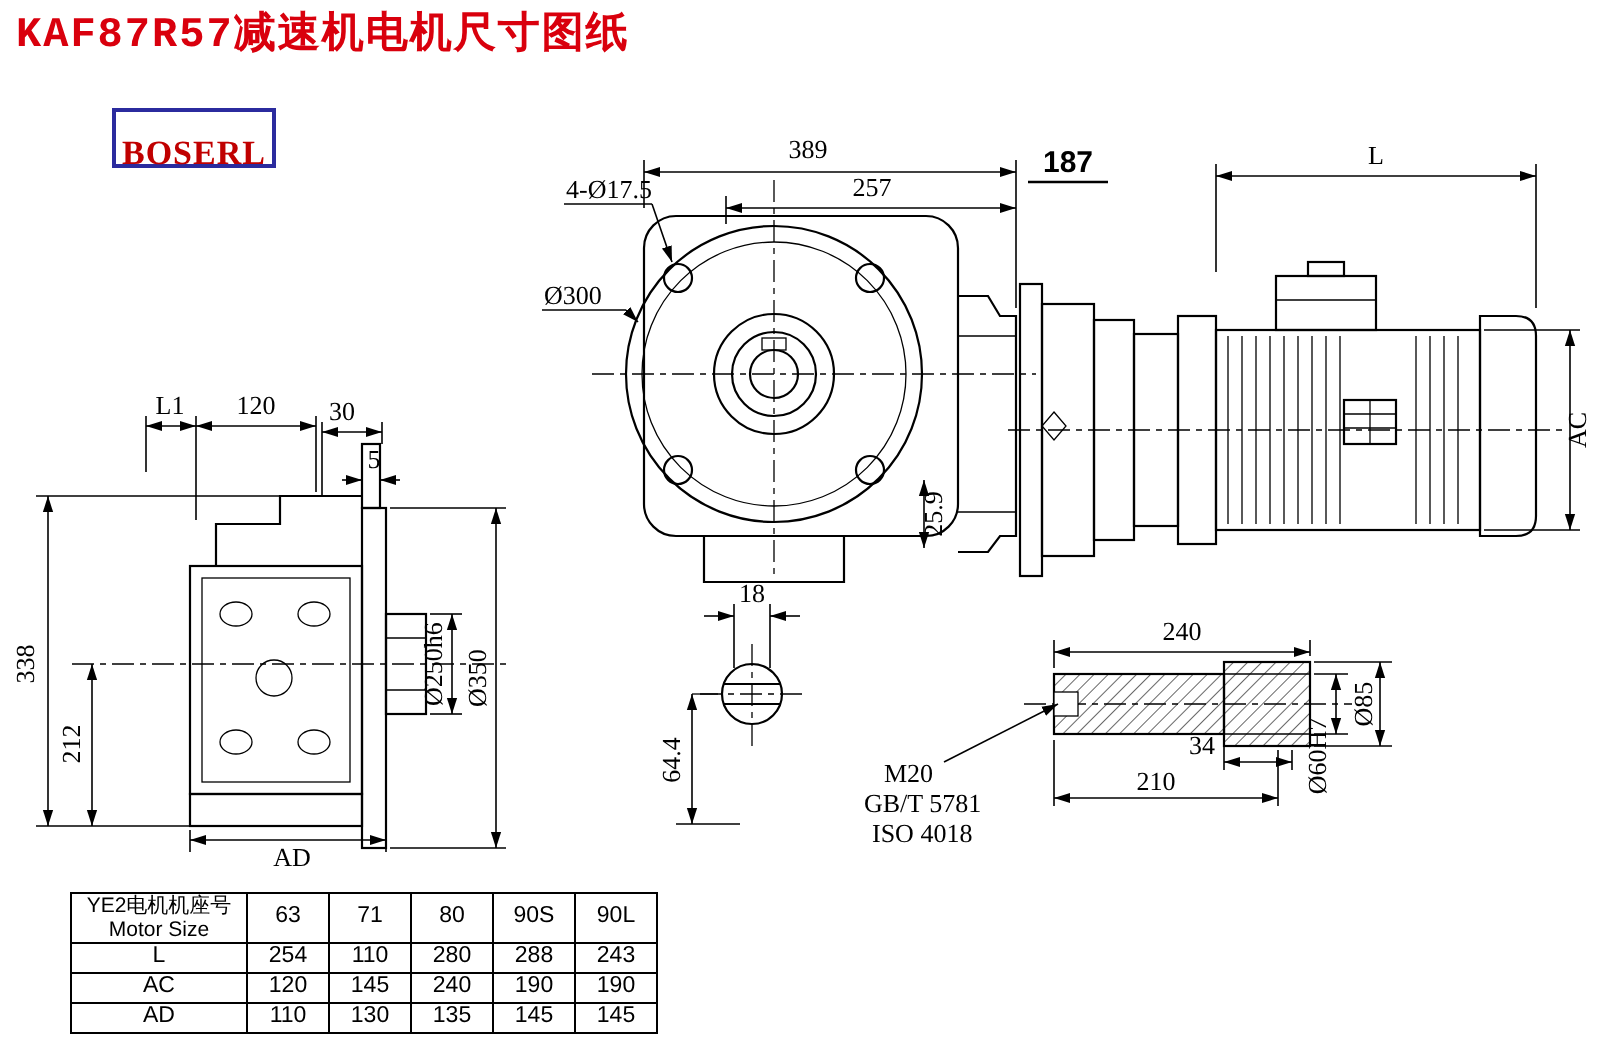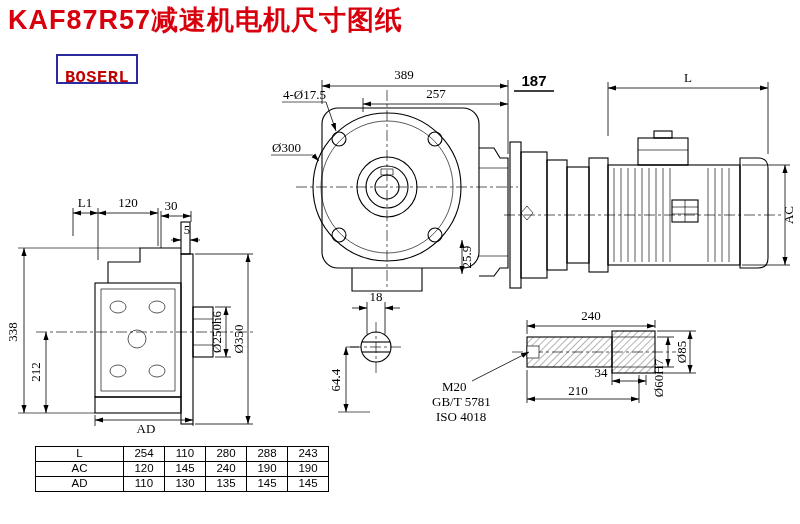--- a/index.html
+++ b/index.html
@@ -1,21 +1,21 @@
 <!DOCTYPE html>
 <html><head>
 <meta charset="utf-8">
 <style>
   html,body{margin:0;padding:0;}
   body{width:800px;height:524px;background:#ffffff;position:relative;overflow:hidden;
        font-family:"Liberation Sans","DejaVu Sans",sans-serif;color:#000;}
-  .page-title{position:absolute;left:8px;top:2px;font-size:27px;font-weight:bold;color:#d9000d;letter-spacing:1px;}
+  .page-title{position:absolute;left:8px;top:2px;font-size:21px;font-weight:bold;color:#d9000d;letter-spacing:1px;font-family:Liberation Mono, monospace;}
   .brand-logo{position:absolute;left:56px;top:54px;width:78px;height:26px;border:2px solid #2b2b9e;
       display:flex;align-items:center;justify-content:center;background:#fff;}
-  .brand-logo span{font-family:Liberation Mono, monospace;font-weight:bold;font-size:17px;color:#c00000;letter-spacing:.5px;margin-top:16px;}
+  .brand-logo span{font-family:Liberation Serif, serif;font-weight:bold;font-size:17px;color:#c00000;letter-spacing:.5px;margin-top:16px;}
   svg.drawing{position:absolute;left:0;top:0;}
   .outline{fill:none;stroke:#000;stroke-width:1.1;}
   .thin{fill:none;stroke:#000;stroke-width:0.65;}
   .dim{fill:none;stroke:#000;stroke-width:0.8;}
   .ul{fill:none;stroke:#000;stroke-width:1.3;}
   .cl{fill:none;stroke:#000;stroke-width:0.65;stroke-dasharray:11 3 3 3;}
   .hatched{fill:url(#hatch);stroke:#000;stroke-width:1.1;}
   .dimtext{font-family:"Liberation Serif","DejaVu Serif",serif;font-size:13px;fill:#000;text-anchor:middle;}
   .notetext{font-family:"Liberation Serif","DejaVu Serif",serif;font-size:13px;fill:#000;text-anchor:start;}
   .dimbold{font-family:"Liberation Sans",sans-serif;font-size:15px;font-weight:bold;fill:#000;text-anchor:middle;}
@@ -238,20 +238,31 @@
   <colgroup>
       <col class="c0">
       <col class="cn">
       <col class="cn">
       <col class="cn">
       <col class="cn">
       <col class="cn">
     </colgroup>
   <tbody>
     <tr>
+      <th>
+        <div>YE2电机机座号</div>
+        <div>Motor Size</div>
+      </th>
+      <th>63</th>
+      <th>71</th>
+      <th>80</th>
+      <th>90S</th>
+      <th>90L</th>
+    </tr>
+    <tr>
       <td>L</td>
       <td>254</td>
       <td>110</td>
       <td>280</td>
       <td>288</td>
       <td>243</td>
     </tr>
     <tr>
       <td>AC</td>
       <td>120</td>

